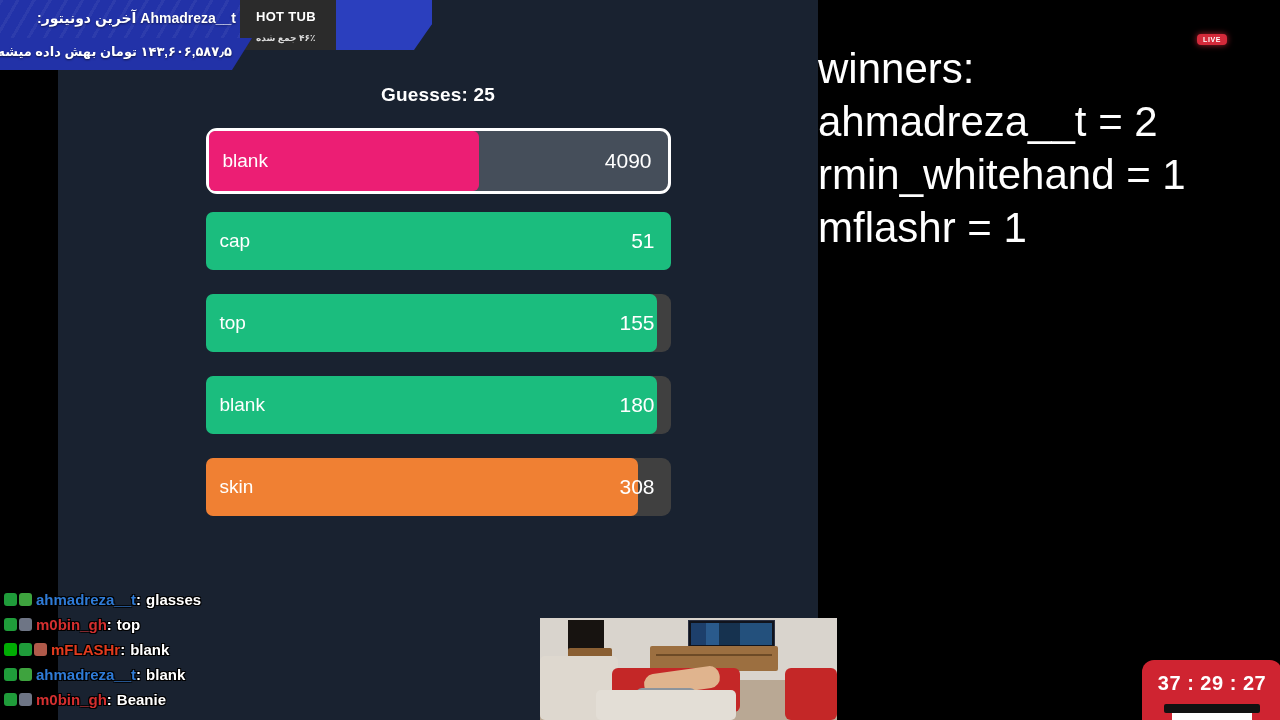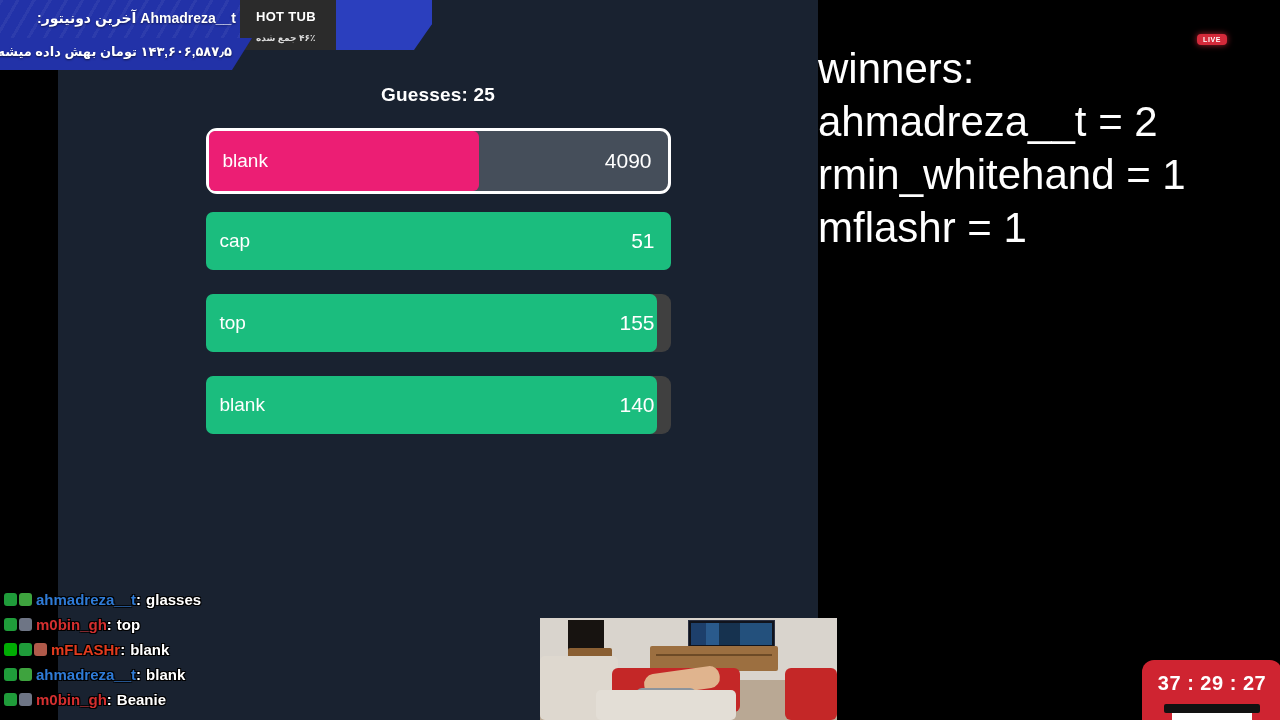--- a/index.html
+++ b/index.html
@@ -143,21 +143,26 @@
             <div class="bar-value">51</div>
           </div>
           <div class="bar-row">
             <div class="bar-fill" style="width: 97%; background: rgb(27, 189, 126);"></div>
             <div class="bar-label">top</div>
             <div class="bar-value">155</div>
           </div>
           <div class="bar-row">
             <div class="bar-fill" style="width: 97%; background: rgb(27, 189, 126);"></div>
             <div class="bar-label">blank</div>
-            <div class="bar-value">140</div>
+            <div class="bar-value">180</div>
+          </div>
+          <div class="bar-row">
+            <div class="bar-fill" style="width: 93%; background: rgb(240, 128, 51);"></div>
+            <div class="bar-label">skin</div>
+            <div class="bar-value">308</div>
           </div>
         </div>
     </div>
   </div>
 
   <div id="winners">
     <div>winners:</div>
     <div>ahmadreza__t = 2</div>
     <div>rmin_whitehand = 1</div>
     <div>mflashr = 1</div>

